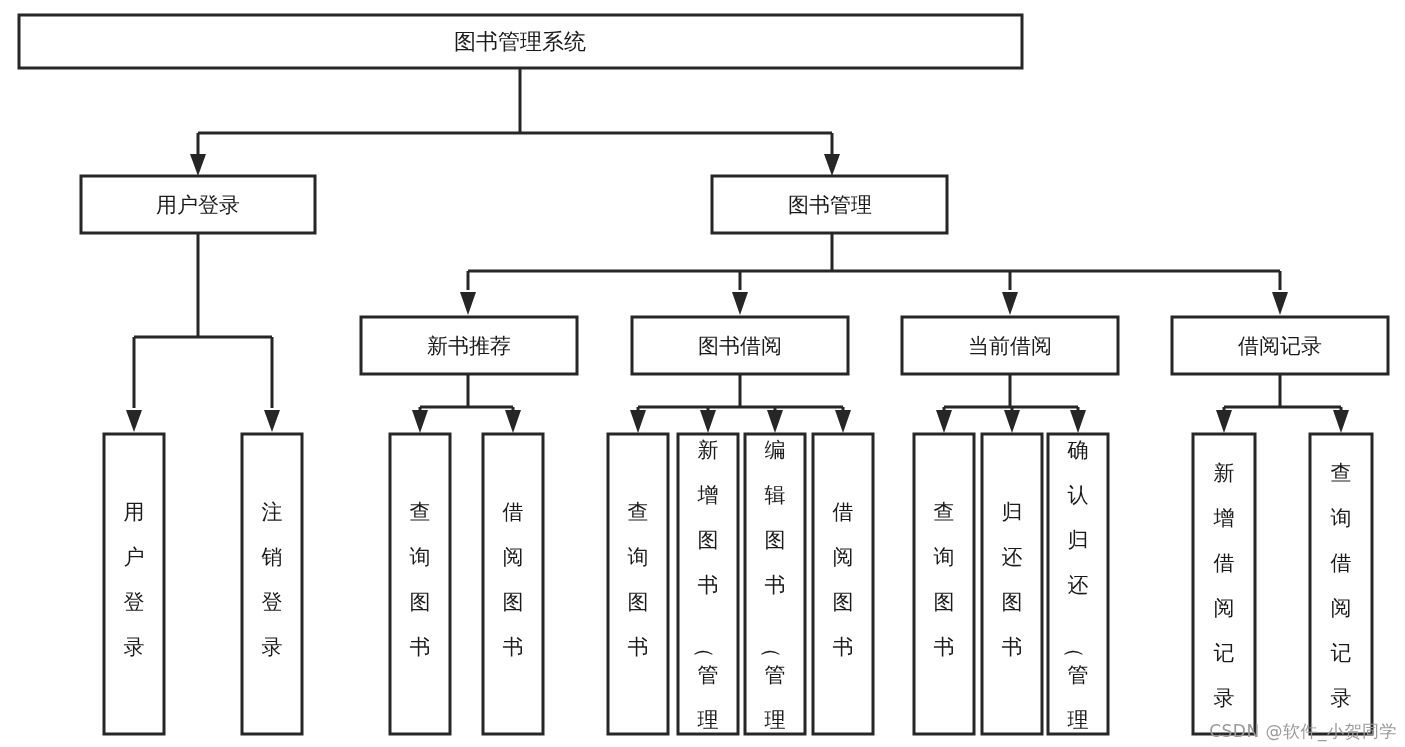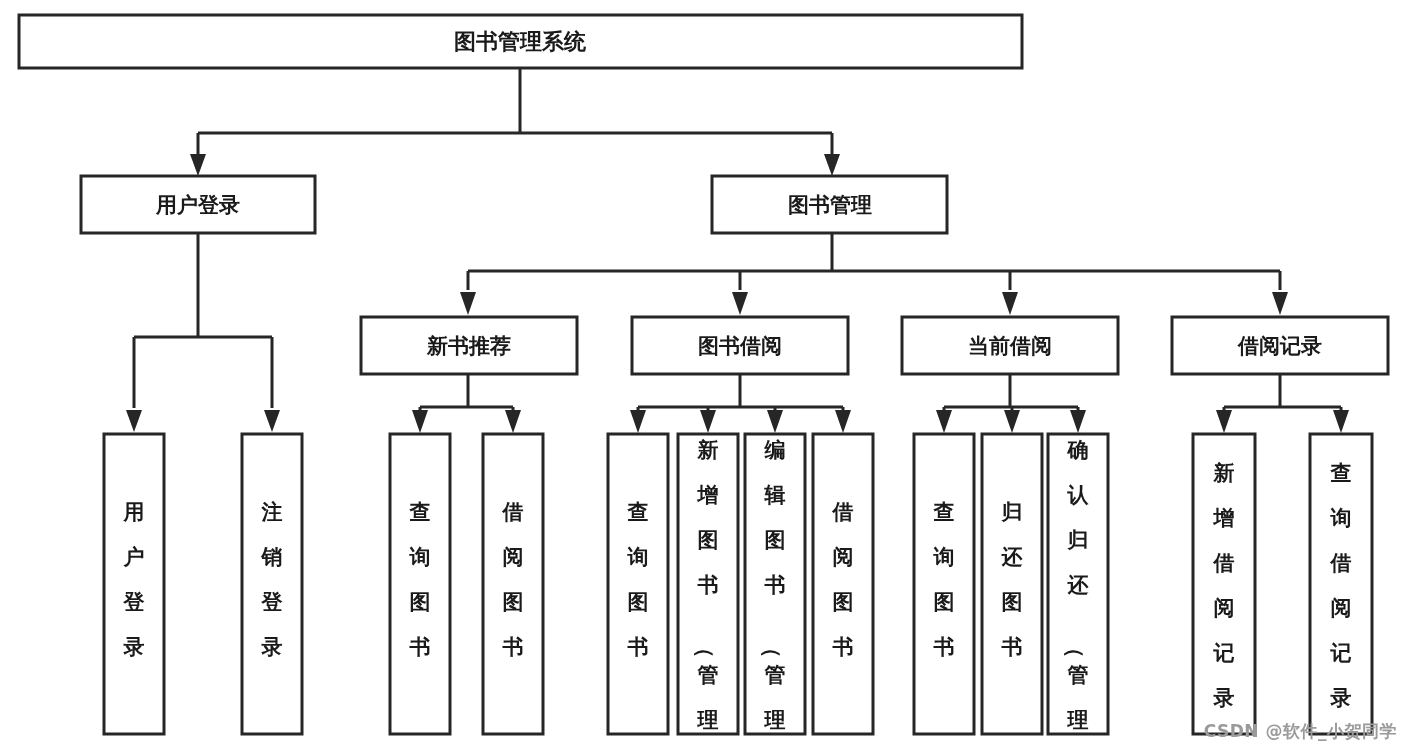--- a/index.html
+++ b/index.html
@@ -13,21 +13,20 @@
     font-family: "DejaVu Sans", "Liberation Sans", sans-serif;
     overflow: hidden;
     position: relative;
   }
   #diagram-root {
     position: absolute;
     left: 0;
     top: 0;
     width: 1405px;
     height: 747px;
-    font-weight: bold;
   }
   svg.flow {
     display: block;
     width: 1405px;
     height: 747px;
   }
   .node-box {
     fill: #ffffff;
     stroke: #262626;
     stroke-width: 3;

